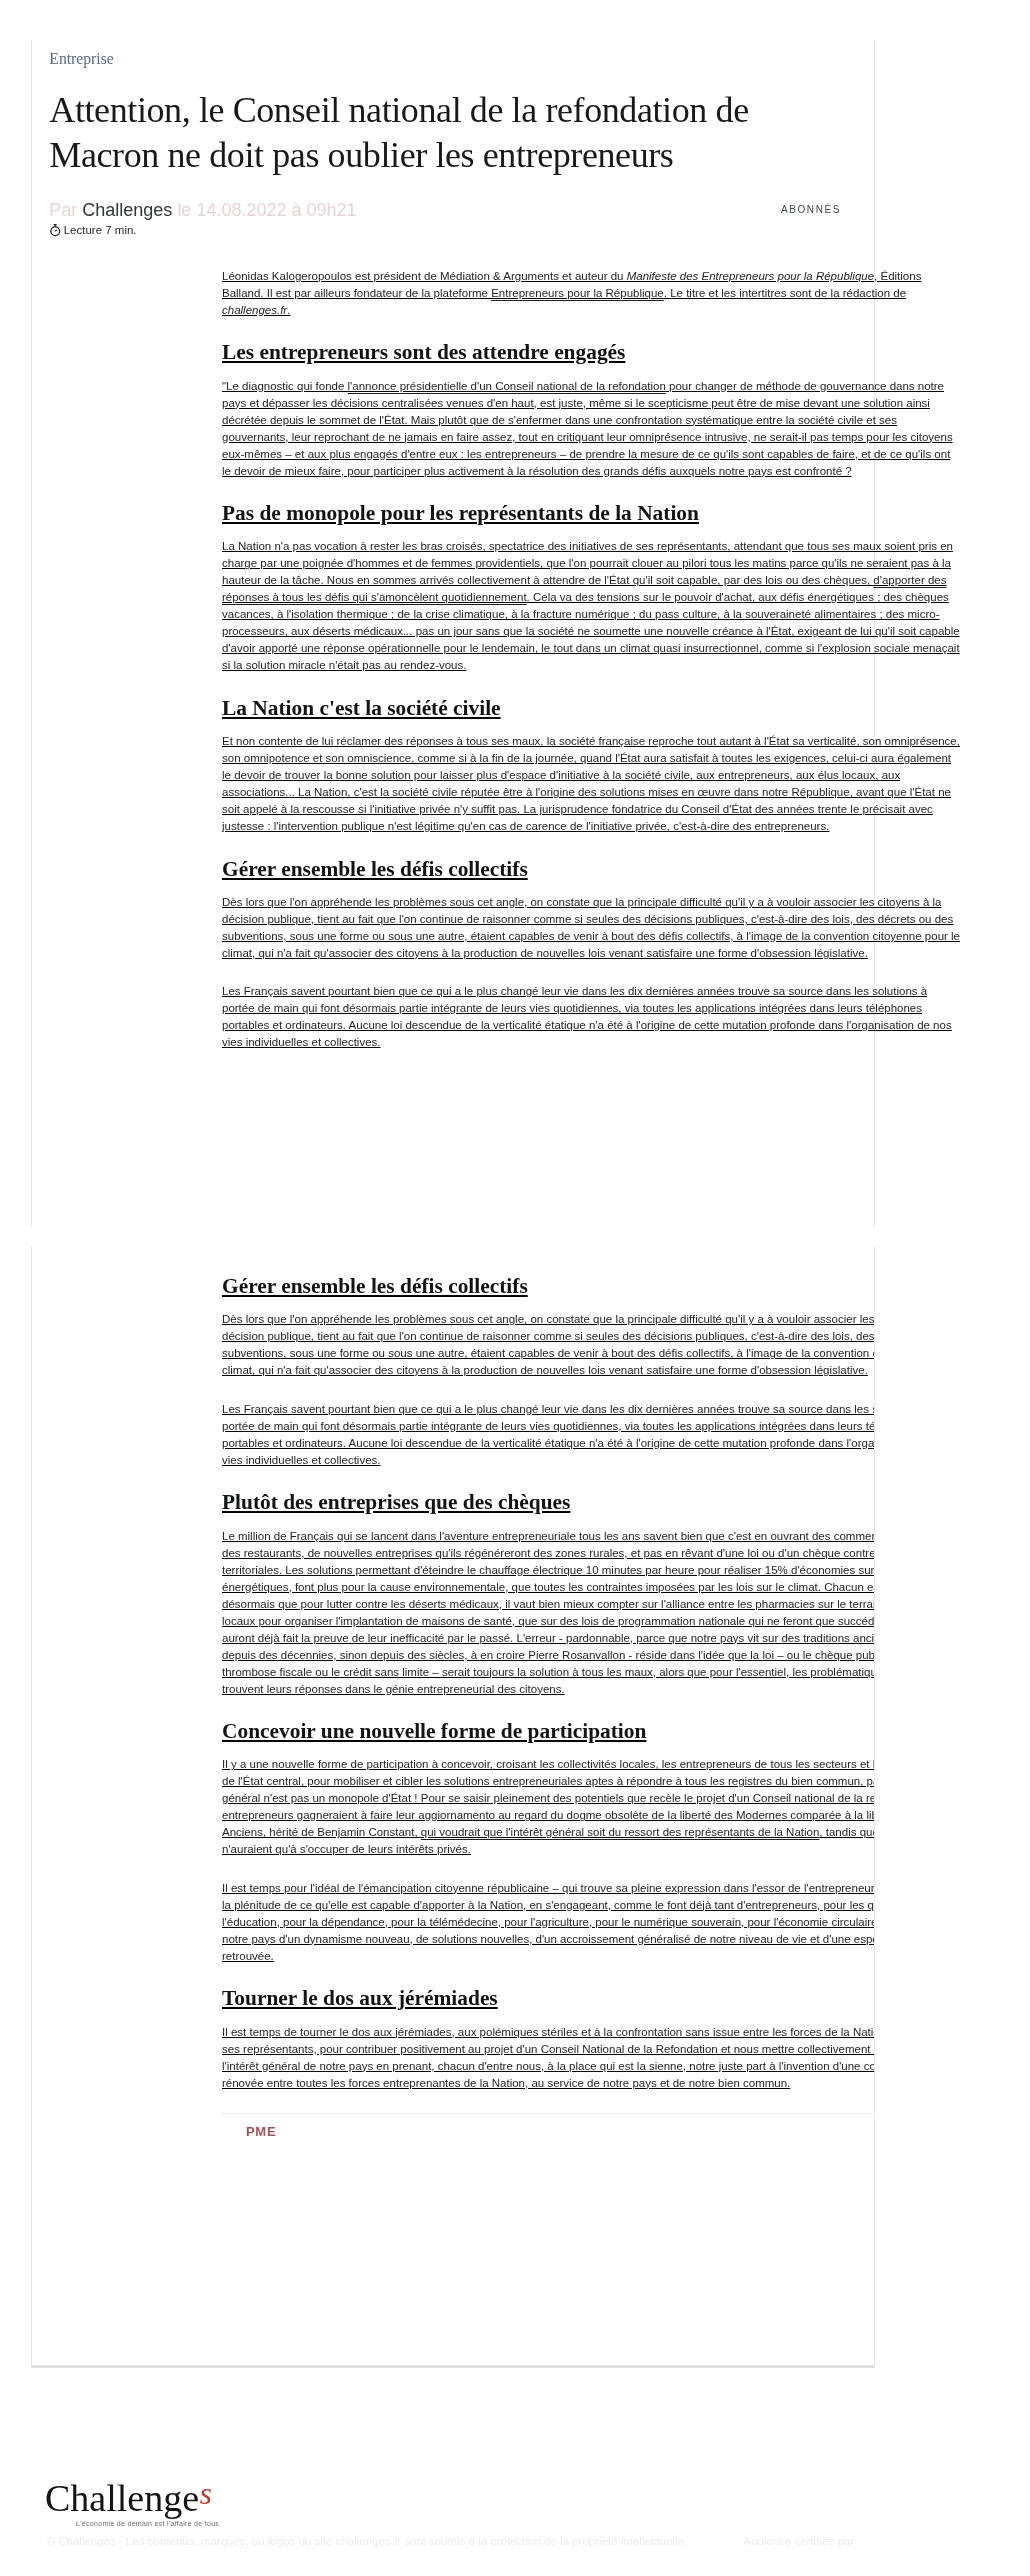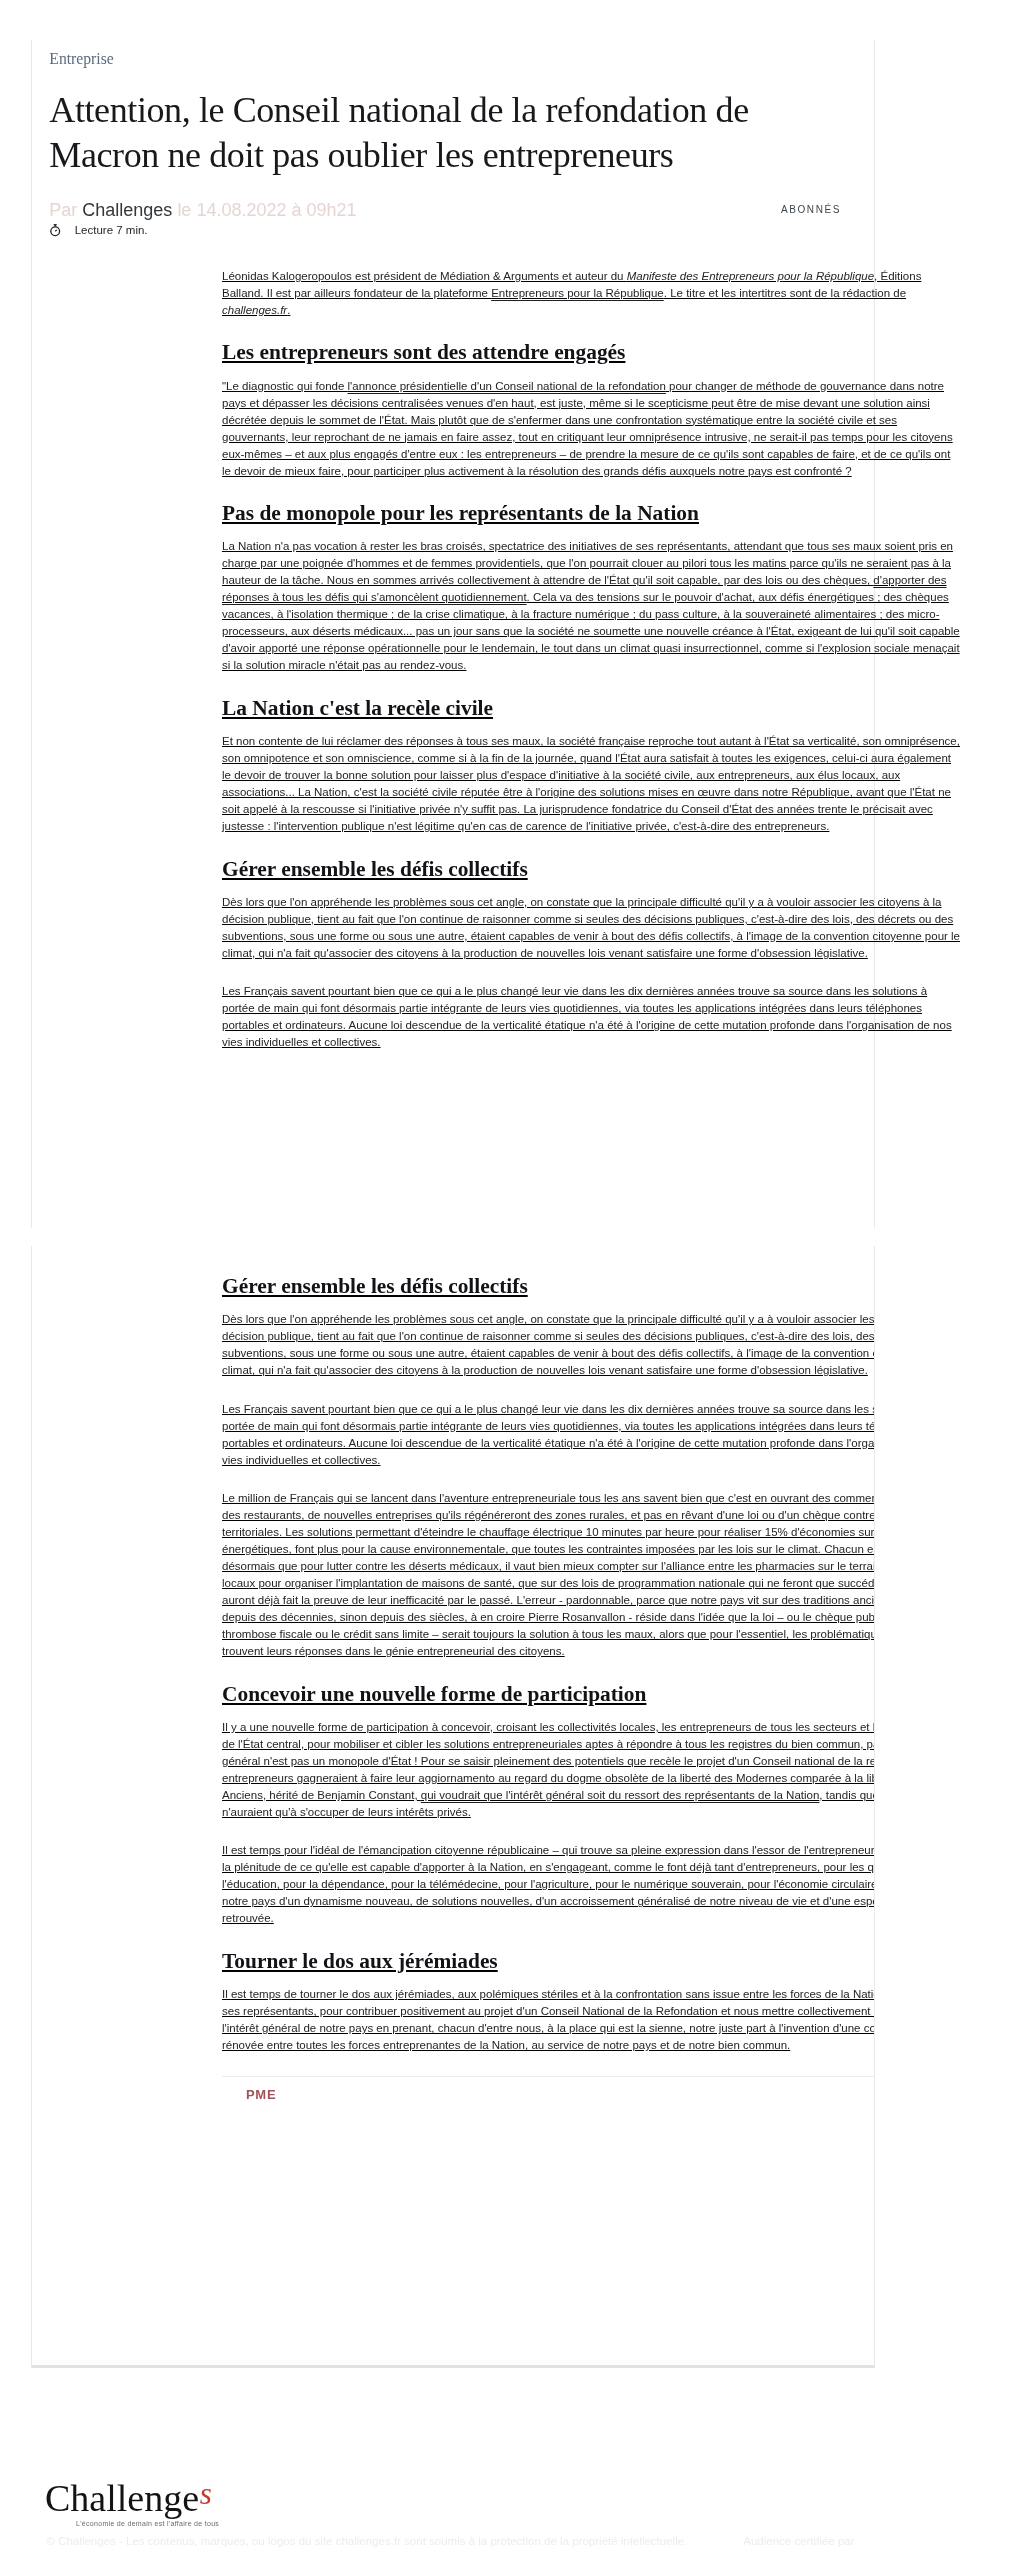--- a/index.html
+++ b/index.html
@@ -13,21 +13,21 @@
   .category{display:inline-block;margin:10px 0 0 17.3px;font-family:"Liberation Serif",serif;
             font-size:15.7px;line-height:18px;color:#5a6b82;text-decoration:none;}
   .title{margin:20px 33px 0 17.3px;max-width:899px;font-family:"Liberation Serif",serif;
          font-weight:400;font-size:36px;line-height:45px;letter-spacing:-0.4px;color:#17191c;}
 
   .byline-row{display:flex;justify-content:space-between;align-items:flex-start;margin:25px 33px 0 17.3px;}
   .byline{font-size:18px;line-height:15px;color:#e6d5d2;}
   .byline .author{color:#33373b;text-decoration:none;margin:0 5px 0 5px;}
   .badge{font-size:10px;line-height:13px;letter-spacing:1.6px;color:#3f464d;}
 
-  .reading{display:flex;align-items:center;gap:13px;margin:5.8px 0 0 17.3px;font-size:11.5px;color:#1f2124;}
+  .reading{display:flex;align-items:center;gap:2px;margin:5.8px 0 0 17.3px;font-size:11.5px;color:#1f2124;}
   .reading svg{display:block;}
 
   .content{margin-left:190px;width:740px;text-decoration:underline;}
   .card1 .content{margin-top:31px;}
   .card2 .content{padding-top:6.6px;}
 
   .body-p{font-size:11.5px;line-height:17px;color:#222427;margin:0 0 21.4px 0;}
   .body-p .it{font-style:italic;}
   .lnk{color:#1d1f22;text-decoration:underline;text-underline-offset:2.5px;text-decoration-thickness:0.8px;}
   .sec-h{font-family:"Liberation Serif",serif;font-weight:700;font-size:21.4px;line-height:25px;
@@ -71,35 +71,36 @@
     <span>Lecture 7 min.</span>
   </div>
 
   <div class="content">
     <p class="body-p"><span>Léonidas Kalogeropoulos est président de Médiation &amp; Arguments et auteur du </span><span class="it">Manifeste des Entrepreneurs pour la République</span><span>, Éditions Balland. Il est par ailleurs fondateur de la plateforme </span><a href="#" class="lnk">Entrepreneurs pour la République</a><span>. Le titre et les intertitres sont de la rédaction de </span><span class="it">challenges.fr</span><span>.</span></p>
     <div>
         <h2 class="sec-h">Les entrepreneurs sont des attendre engagés</h2>
         <p class="body-p"><span>"Le diagnostic qui fonde </span><a href="#" class="lnk">l'annonce présidentielle d'un Conseil national de la refondation</a><span> pour changer de méthode de gouvernance dans notre pays et dépasser les décisions centralisées venues d'en haut, est juste, même si le scepticisme peut être de mise devant une solution ainsi décrétée depuis le sommet de l'État. Mais plutôt que de s'enfermer dans une confrontation systématique entre la société civile et ses gouvernants, leur reprochant de ne jamais en faire assez, tout en critiquant leur omniprésence intrusive, ne serait-il pas temps pour les citoyens eux-mêmes – et aux plus engagés d'entre eux : les entrepreneurs – de prendre la mesure de ce qu'ils sont capables de faire, et de ce qu'ils ont le devoir de mieux faire, pour participer plus activement à la résolution des grands défis auxquels notre pays est confronté ?</span></p>
         <h2 class="sec-h">Pas de monopole pour les représentants de la Nation</h2>
         <p class="body-p"><span>La Nation n'a pas vocation à rester les bras croisés, spectatrice des initiatives de ses représentants, attendant que tous ses maux soient pris en charge par une poignée d'hommes et de femmes providentiels, que l'on pourrait clouer au pilori tous les matins parce qu'ils ne seraient pas à la hauteur de la tâche. Nous en sommes arrivés collectivement à attendre de l'État qu'il soit capable, par des lois ou des chèques, </span><a href="#" class="lnk">d'apporter des réponses à tous les défis qui s'amoncèlent quotidiennement</a><span>. Cela va des tensions sur le pouvoir d'achat, aux défis énergétiques ; des chèques vacances, à l'isolation thermique ; de la crise climatique, à la fracture numérique ; du pass culture, à la souveraineté alimentaires ; des micro-processeurs, aux déserts médicaux... pas un jour sans que la société ne soumette une nouvelle créance à l'État, exigeant de lui qu'il soit capable d'avoir apporté une réponse opérationnelle pour le lendemain, le tout dans un climat quasi insurrectionnel, comme si l'explosion sociale menaçait si la solution miracle n'était pas au rendez-vous.</span></p>
-        <h2 class="sec-h">La Nation c'est la recèle civile</h2>
+        <h2 class="sec-h">La Nation c'est la société civile</h2>
         <p class="body-p"><span>Et non contente de lui réclamer des réponses à tous ses maux, la société française reproche tout autant à l'État sa verticalité, son omniprésence, son omnipotence et son omniscience, comme si à la fin de la journée, quand l'État aura satisfait à toutes les exigences, celui-ci aura également le devoir de trouver la bonne solution pour laisser plus d'espace d'initiative à la société civile, aux entrepreneurs, aux élus locaux, aux associations... La Nation, c'est la société civile réputée être à l'origine des solutions mises en œuvre dans notre République, avant que l'État ne soit appelé à la rescousse si l'initiative privée n'y suffit pas. La jurisprudence fondatrice du Conseil d'État des années trente le précisait avec justesse : l'intervention publique n'est légitime qu'en cas de carence de l'initiative privée, c'est-à-dire des entrepreneurs.</span></p>
         <h2 class="sec-h">Gérer ensemble les défis collectifs</h2>
         <p class="body-p"><span>Dès lors que l'on appréhende les problèmes sous cet angle, on constate que la principale difficulté qu'il y a à vouloir associer les citoyens à la décision publique, tient au fait que l'on continue de raisonner comme si seules des décisions publiques, c'est-à-dire des lois, des décrets ou des subventions, sous une forme ou sous une autre, étaient capables de venir à bout des défis collectifs, à l'image de la convention citoyenne pour le climat, qui n'a fait qu'associer des citoyens à la production de nouvelles lois venant satisfaire une forme d'obsession législative.</span></p>
         <p class="body-p"><span>Les Français savent pourtant bien que ce qui a le plus changé leur vie dans les dix dernières années trouve sa source dans les solutions à portée de main qui font désormais partie intégrante de leurs vies quotidiennes, via toutes les applications intégrées dans leurs téléphones portables et ordinateurs. Aucune loi descendue de la verticalité étatique n'a été à l'origine de cette mutation profonde dans l'organisation de nos vies individuelles et collectives.</span></p>
       </div>
   </div>
 </div>
 
 <div class="card card2">
   <div class="content">
     <div>
         <h2 class="sec-h">Gérer ensemble les défis collectifs</h2>
         <p class="body-p"><span>Dès lors que l'on appréhende les problèmes sous cet angle, on constate que la principale difficulté qu'il y a à vouloir associer les citoyens à la décision publique, tient au fait que l'on continue de raisonner comme si seules des décisions publiques, c'est-à-dire des lois, des décrets ou des subventions, sous une forme ou sous une autre, étaient capables de venir à bout des défis collectifs, à l'image de la convention citoyenne pour le climat, qui n'a fait qu'associer des citoyens à la production de nouvelles lois venant satisfaire une forme d'obsession législative.</span></p>
         <p class="body-p"><span>Les Français savent pourtant bien que ce qui a le plus changé leur vie dans les dix dernières années trouve sa source dans les solutions à portée de main qui font désormais partie intégrante de leurs vies quotidiennes, via toutes les applications intégrées dans leurs téléphones portables et ordinateurs. Aucune loi descendue de la verticalité étatique n'a été à l'origine de cette mutation profonde dans l'organisation de nos vies individuelles et collectives.</span></p>
+        <h2 class="sec-h">Plutôt des entreprises que des chèques</h2>
         <p class="body-p"><span>Le million de Français qui se lancent dans l'aventure entrepreneuriale tous les ans savent bien que c'est en ouvrant des commerces, des cafés, des restaurants, de nouvelles entreprises qu'ils régénéreront des zones rurales, et pas en rêvant d'une loi ou d'un chèque contre les fractures territoriales. Les solutions permettant d'éteindre le chauffage électrique 10 minutes par heure pour réaliser 15% d'économies sur les factures énergétiques, font plus pour la cause environnementale, que toutes les contraintes imposées par les lois sur le climat. Chacun est bien conscient désormais que pour lutter contre les déserts médicaux, il vaut bien mieux compter sur l'alliance entre les pharmacies sur le terrain et les élus locaux pour organiser l'implantation de maisons de santé, que sur des lois de programmation nationale qui ne feront que succéder à celles qui auront déjà fait la preuve de leur inefficacité par le passé. L'erreur - pardonnable, parce que notre pays vit sur des traditions anciennes enkystées depuis des décennies, sinon depuis des siècles, à en croire Pierre Rosanvallon - réside dans l'idée que la loi – ou le chèque public gagé sur la thrombose fiscale ou le crédit sans limite – serait toujours la solution à tous les maux, alors que pour l'essentiel, les problématiques sociales trouvent leurs réponses dans le génie entrepreneurial des citoyens.</span></p>
         <h2 class="sec-h">Concevoir une nouvelle forme de participation</h2>
         <p class="body-p"><span>Il y a une nouvelle forme de participation à concevoir, croisant les collectivités locales, les entrepreneurs de tous les secteurs et les responsables de l'État central, pour mobiliser et cibler les solutions entrepreneuriales aptes à répondre à tous les registres du bien commun, parce que l'intérêt général n'est pas un monopole d'État !  Pour se saisir pleinement des potentiels que recèle le projet d'un Conseil national de la refondation, les entrepreneurs gagneraient à faire leur aggiornamento au regard du dogme obsolète de la liberté des Modernes comparée à la liberté des Anciens, hérité de Benjamin Constant, </span><a href="#" class="lnk">qui voudrait que l'intérêt général soit du ressort des représentants de la Nation</a><span>, tandis que les citoyens n'auraient qu'à s'occuper de leurs intérêts privés.</span></p>
         <p class="body-p"><span>Il est temps pour l'idéal de l'émancipation citoyenne républicaine – qui trouve sa pleine expression dans l'essor de l'entrepreneuriat – de donner la plénitude de ce qu'elle est capable d'apporter à la Nation, en s'engageant, comme le font déjà tant d'entrepreneurs, pour les quartiers, pour l'éducation, pour la dépendance, pour la télémédecine, pour l'agriculture, pour le numérique souverain, pour l'économie circulaire..., afin d'enrichir notre pays d'un dynamisme nouveau, de solutions nouvelles, d'un accroissement généralisé de notre niveau de vie et d'une espérance collective retrouvée.</span></p>
         <h2 class="sec-h">Tourner le dos aux jérémiades</h2>
         <p class="body-p"><span>Il est temps de tourner le dos aux jérémiades, aux polémiques stériles et à la confrontation sans issue entre les forces de la Nation et celles de ses représentants, pour contribuer positivement au projet d'un Conseil National de la Refondation et nous mettre collectivement au service de l'intérêt général de notre pays en prenant, chacun d'entre nous, à la place qui est la sienne, notre juste part à l'invention d'une coopération rénovée entre toutes les forces entreprenantes de la Nation, au service de notre pays et de notre bien commun.</span></p>
       </div>
     <div class="divider"></div>
     <a href="#" class="tag">PME</a>
   </div>

